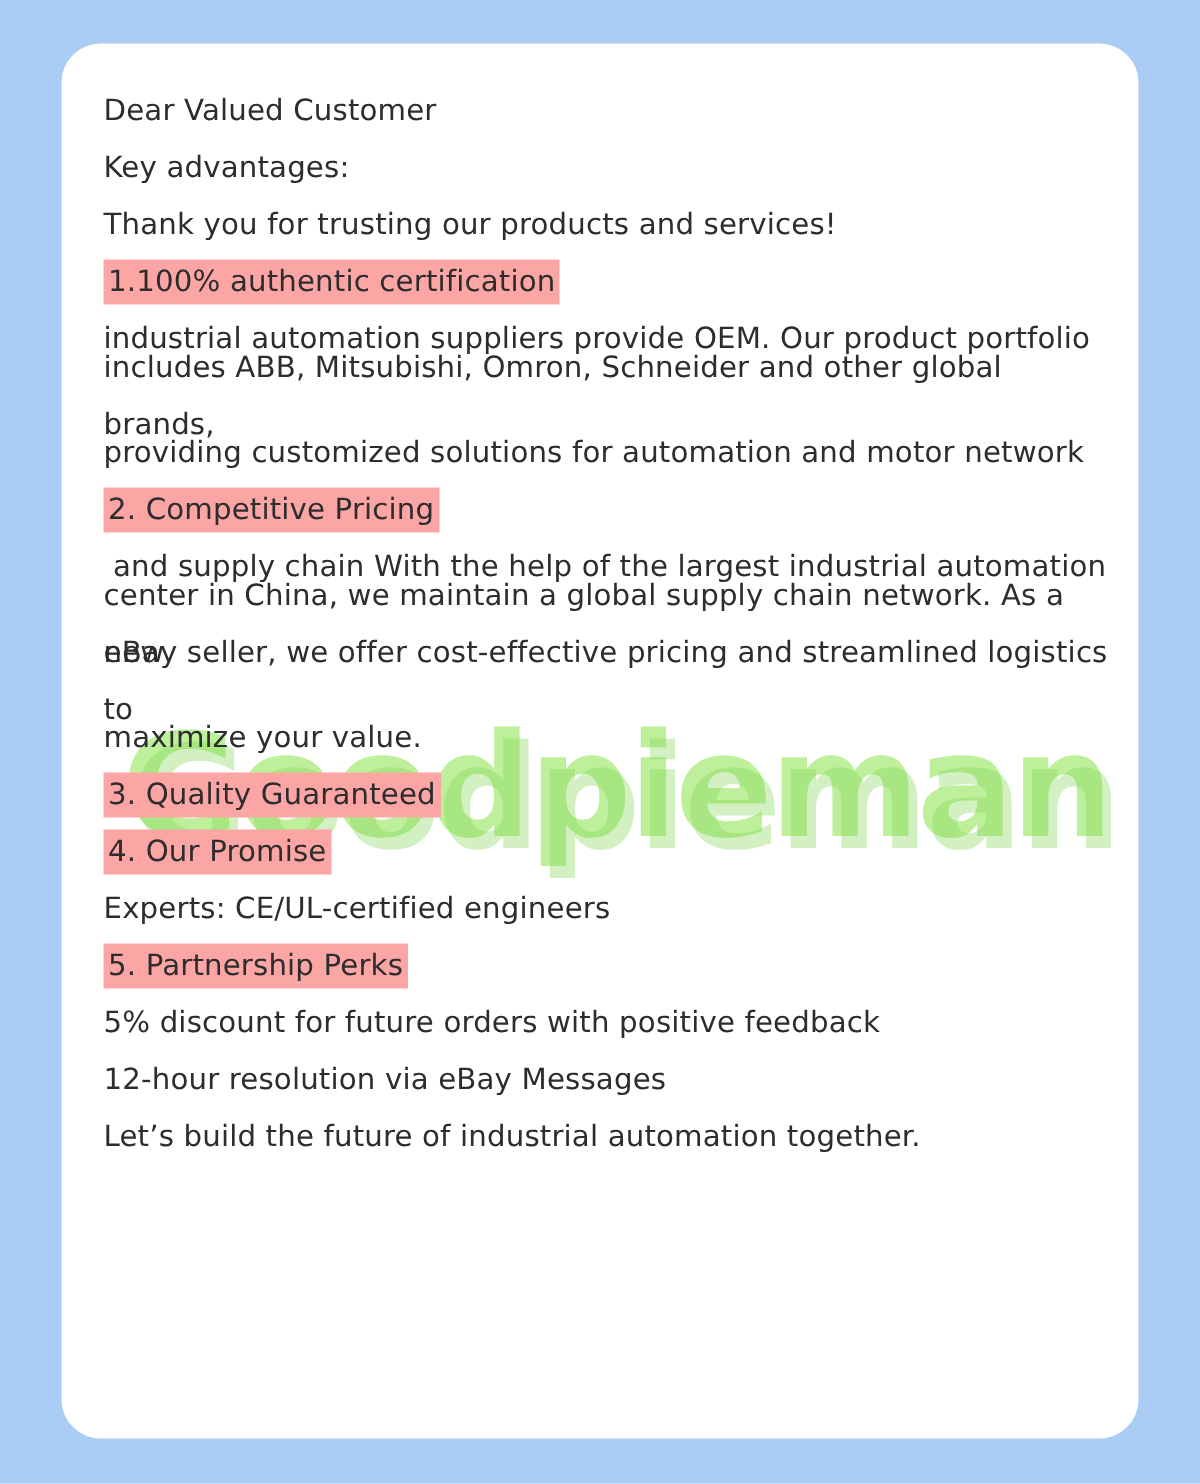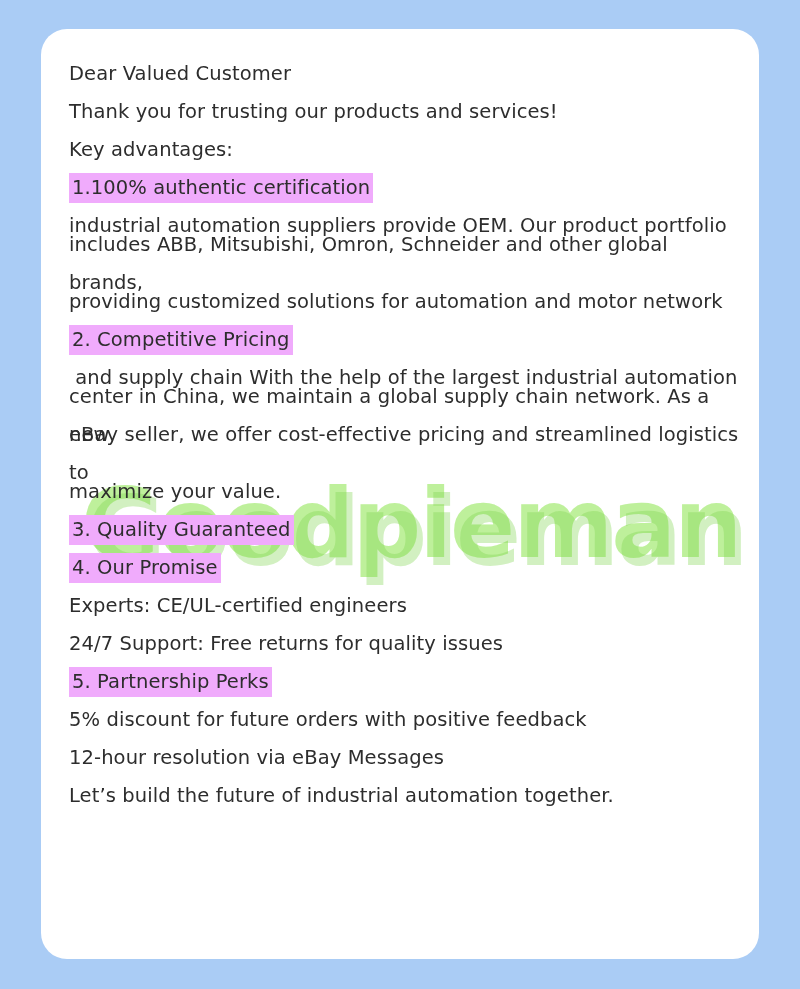--- a/index.html
+++ b/index.html
@@ -41,21 +41,21 @@
   .line {
     font-size: 19.5px;
     line-height: 38px;
     color: #2d2d2d;
     letter-spacing: 0.1px;
     white-space: pre-wrap;
     margin: 0;
   }
   .line.hl {
     display: inline-block;
-    background: #f0abfc;
+    background: #fca5a5;
     padding: 0 3px;
     margin: 0;
     line-height: 30px;
   }
   .hl-row {
     line-height: 38px;
     height: 38px;
     display: flex;
     align-items: center;
   }
@@ -90,24 +90,24 @@
         <text class="wm-text" x="0" y="96" fill="#a8eb7a" fill-opacity="0.75">Goodpieman</text>
         <text class="wm-text" x="6" y="104" fill="#7fd44d" fill-opacity="0.35">Goodpieman</text>
       </svg>
     </div>
 
     <div class="content">
       <div class="hl-row">
           <span class="line">Dear Valued Customer</span>
         </div>
       <div class="hl-row">
-          <span class="line">Thank you for trusting our products and services!</span>
+          <span class="line">Key advantages:</span>
         </div>
       <div class="hl-row">
-          <span class="line">Key advantages:</span>
+          <span class="line">Thank you for trusting our products and services!</span>
         </div>
       <div class="hl-row">
           <span class="line hl">1.100% authentic certification</span>
         </div>
       <div class="hl-row">
           <span class="line">industrial automation suppliers provide OEM. Our product portfolio</span>
         </div>
       <div class="hl-row">
           <span class="line">includes ABB, Mitsubishi, Omron, Schneider and other global brands,</span>
         </div>
@@ -132,23 +132,20 @@
       <div class="hl-row">
           <span class="line hl">3. Quality Guaranteed</span>
         </div>
       <div class="hl-row">
           <span class="line hl">4. Our Promise</span>
         </div>
       <div class="hl-row">
           <span class="line">Experts: CE/UL-certified engineers</span>
         </div>
       <div class="hl-row">
-          <span class="line">24/7 Support: Free returns for quality issues</span>
-        </div>
-      <div class="hl-row">
           <span class="line hl">5. Partnership Perks</span>
         </div>
       <div class="hl-row">
           <span class="line">5% discount for future orders with positive feedback</span>
         </div>
       <div class="hl-row">
           <span class="line">12-hour resolution via eBay Messages</span>
         </div>
       <div class="hl-row">
           <span class="line">Let’s build the future of industrial automation together.</span>

